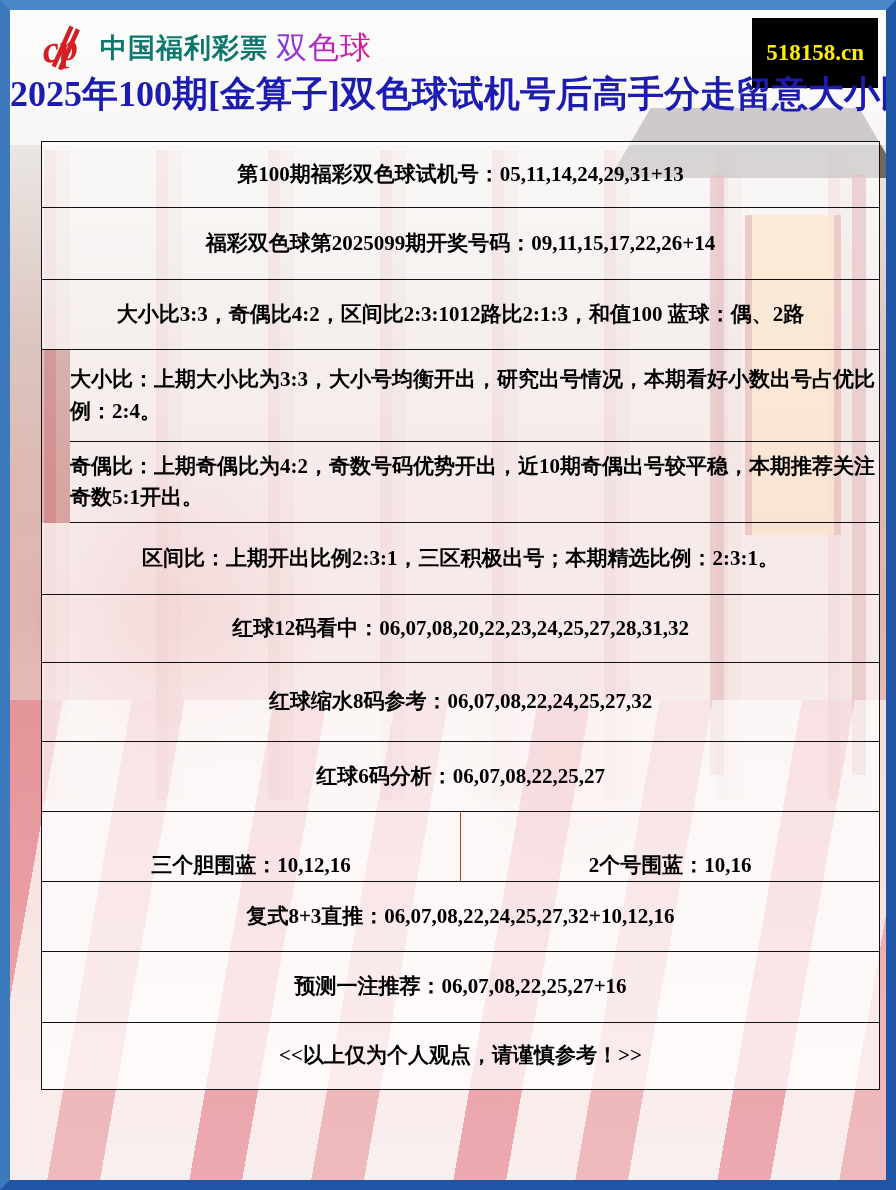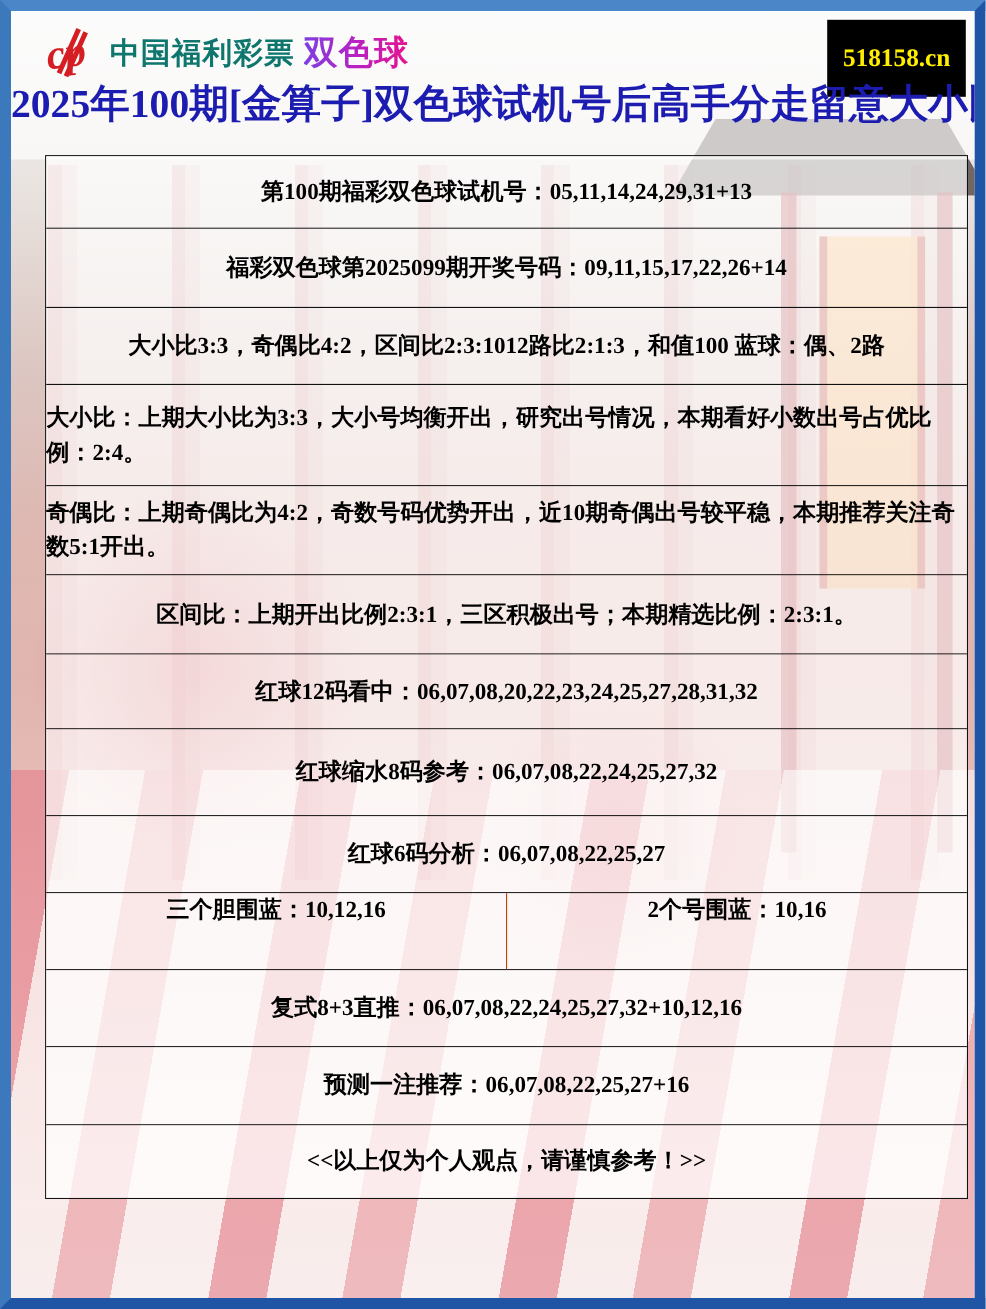--- a/index.html
+++ b/index.html
@@ -38,39 +38,39 @@
   .bg-strokes { left:0; top:690px; width:100%; height:500px; opacity:.85;
     background:repeating-linear-gradient(100deg, rgba(225,90,110,.45) 0 52px, rgba(255,255,255,.62) 52px 120px, rgba(233,120,135,.38) 120px 172px, rgba(255,255,255,.68) 172px 260px);
   }
 
   
   .logo { position:absolute; left:30px; top:12px; display:flex; align-items:center; gap:8px; }
   .logo svg { display:block; }
   .brand-cn { font-family:"Liberation Sans","DejaVu Sans",sans-serif;
     font-size:27px; font-weight:bold; color:#0f766e; letter-spacing:1px; }
   .brand-product { font-family:"Liberation Sans","DejaVu Sans",sans-serif;
-    font-size:31px; font-weight:700; letter-spacing:1px;
+    font-size:31px; font-weight:400; letter-spacing:1px;
     background:linear-gradient(90deg,#7d3fe0,#b822c4,#e6138e);
     -webkit-background-clip:text; background-clip:text; color:transparent; }
   .badge { position:absolute; right:8px; top:8px; background:#000;
     color:#ffee00; font-size:23px; font-weight:bold; padding:20px 14px; line-height:1.3; }
 
   .title { position:absolute; left:0; top:60px; width:100%; text-align:center;
     font-size:36px; font-weight:bold; color:#1c1cb0; white-space:nowrap; }
 
   
   .board { position:absolute; left:31px; top:131px; width:839px; border:1px solid #111; }
   .row { display:flex; align-items:center; justify-content:center;
     border-bottom:1px solid #111; background:rgba(255,255,255,.72);
     font-size:21px; font-weight:bold; color:#000; text-align:center;
     line-height:1.5; padding:0 0; }
   .row:last-child { border-bottom:none;text-align:center; }
-  .row.left { justify-content:flex-start; text-align:left; }
+  .row.left { justify-content:flex-start; text-align:left;margin-left:28px; }
   .row.cols { padding:0; }
-  .cell { flex:1 1 0; height:100%; display:flex; align-items:flex-start; justify-content:center; }
+  .cell { flex:1 1 0; height:100%; display:flex; align-items:flex-end; justify-content:center; }
   .cell + .cell { border-left:1px solid #c2410c; }
   .h67{height:66px}.h72{height:72px}.h70{height:70px}.h92{height:92px}
   .h81{height:81px}.h68{height:68px}.h79{height:79px}.h71{height:71px}.h66{height:66px}
 </style>
 </head>
 <body>
 
 <div class="page">
 
   <div class="bg">

